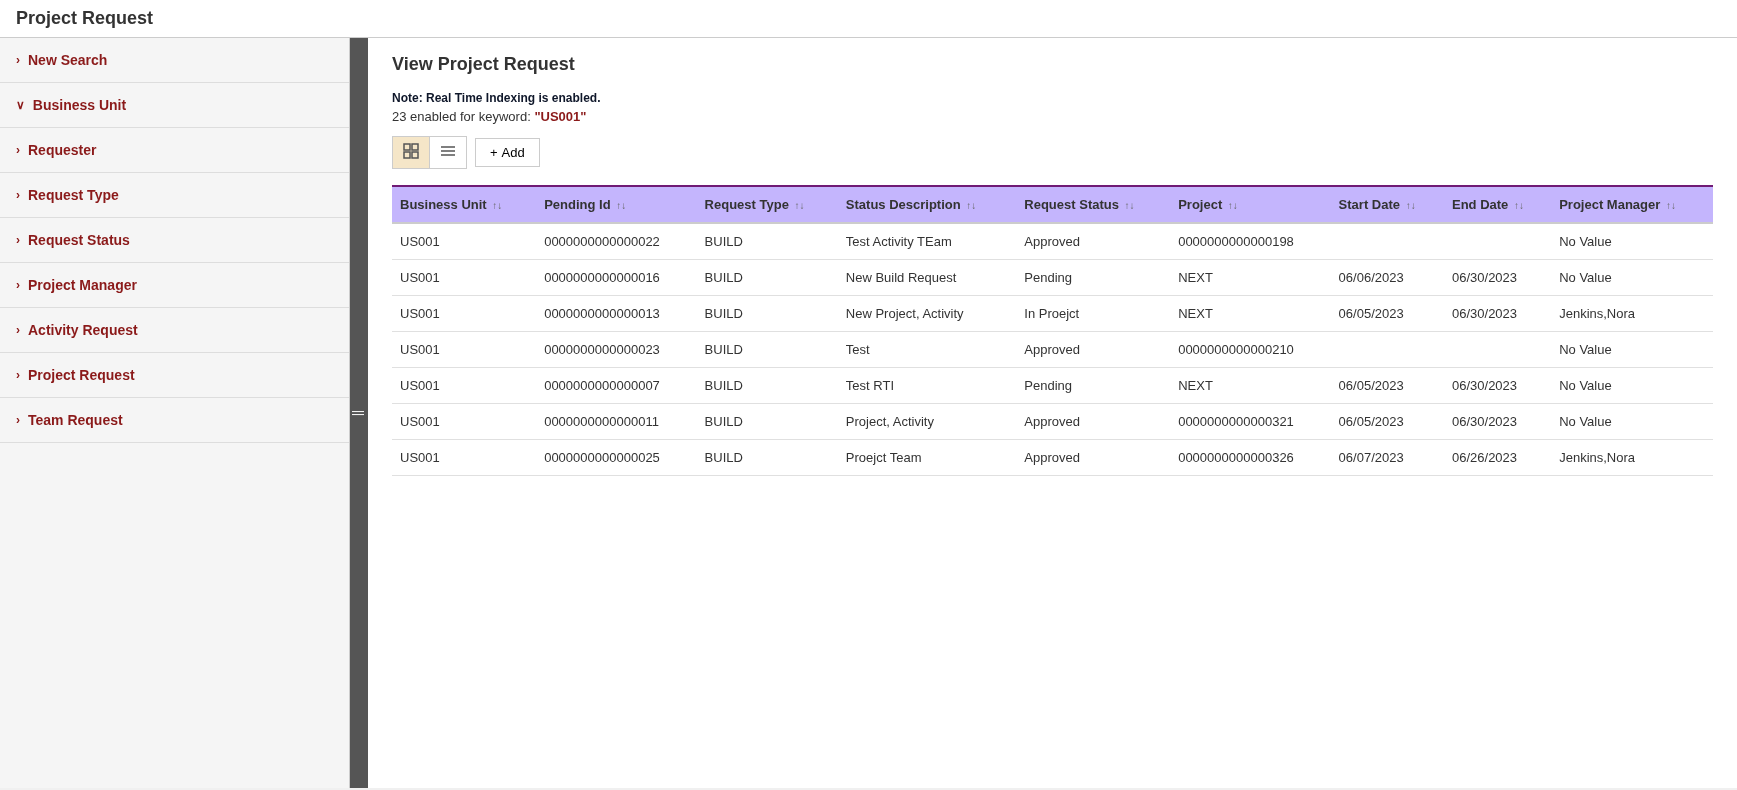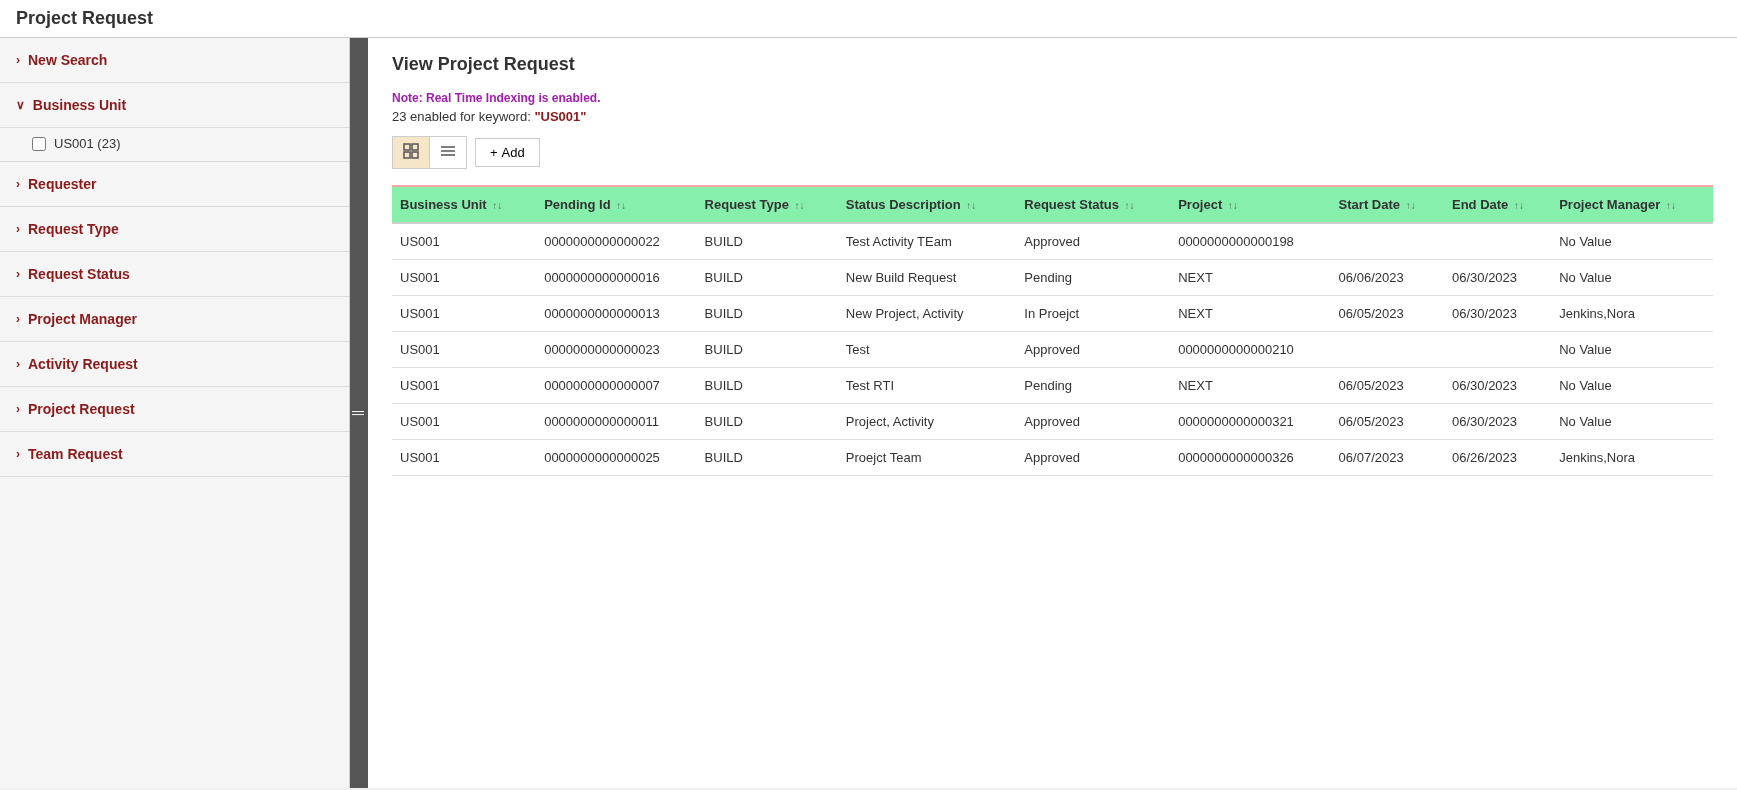--- a/index.html
+++ b/index.html
@@ -94,21 +94,21 @@
 
     .view-title {
       font-size: 18px;
       font-weight: bold;
       margin-bottom: 16px;
     }
 
     .note-text {
       font-size: 12px;
       font-weight: bold;
-      color: #a21caf;
+      color: #0f172a;
       margin-bottom: 4px;
     }
 
     .results-text {
       font-size: 13px;
       margin-bottom: 12px;
     }
 
     .results-text .keyword {
       color: #8B1A1A;
@@ -167,24 +167,24 @@
     
     .data-table {
       width: 100%;
       border-collapse: collapse;
       font-size: 13px;
     }
 
     .data-table th {
       text-align: left;
       padding: 10px 8px;
-      border-top: 2px solid #fca5a5;
+      border-top: 2px solid #701a75;
       border-bottom: 2px solid #ccc;
       font-weight: bold;
-      background: #86efac;
+      background: #c4b5fd;
       white-space: nowrap;
     }
 
     .data-table th .sort-icon {
       font-size: 10px;
       color: #666;
       margin-left: 2px;
     }
 
     .data-table td {
@@ -203,26 +203,20 @@
   <div class="sidebar">
 
     <div class="sidebar-item">
       <span class="arrow">›</span>
       <span>New Search</span>
     </div>
 
     <div class="sidebar-item expanded">
       <span class="arrow">∨</span>
       <span>Business Unit</span>
-    </div>
-    <div class="sidebar-sub">
-      <label>
-        <input type="checkbox" style="">
-        <span>US001 (23)</span>
-      </label>
     </div>
 
     <div class="sidebar-item">
       <span class="arrow">›</span>
       <span>Requester</span>
     </div>
 
     <div class="sidebar-item">
       <span class="arrow">›</span>
       <span>Request Type</span>

